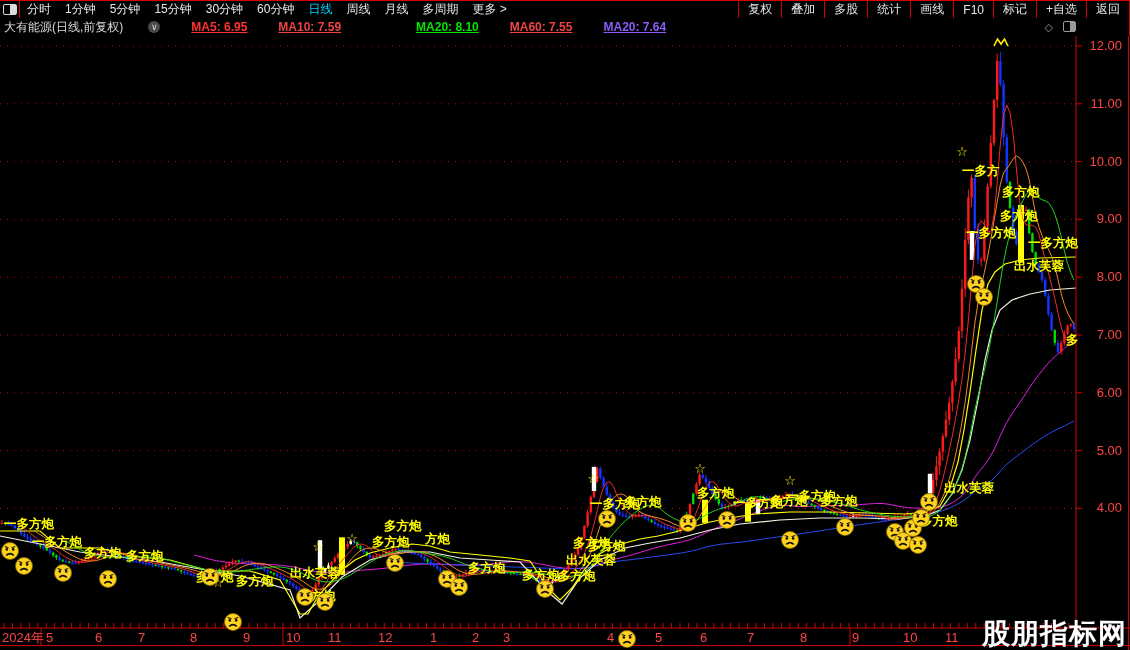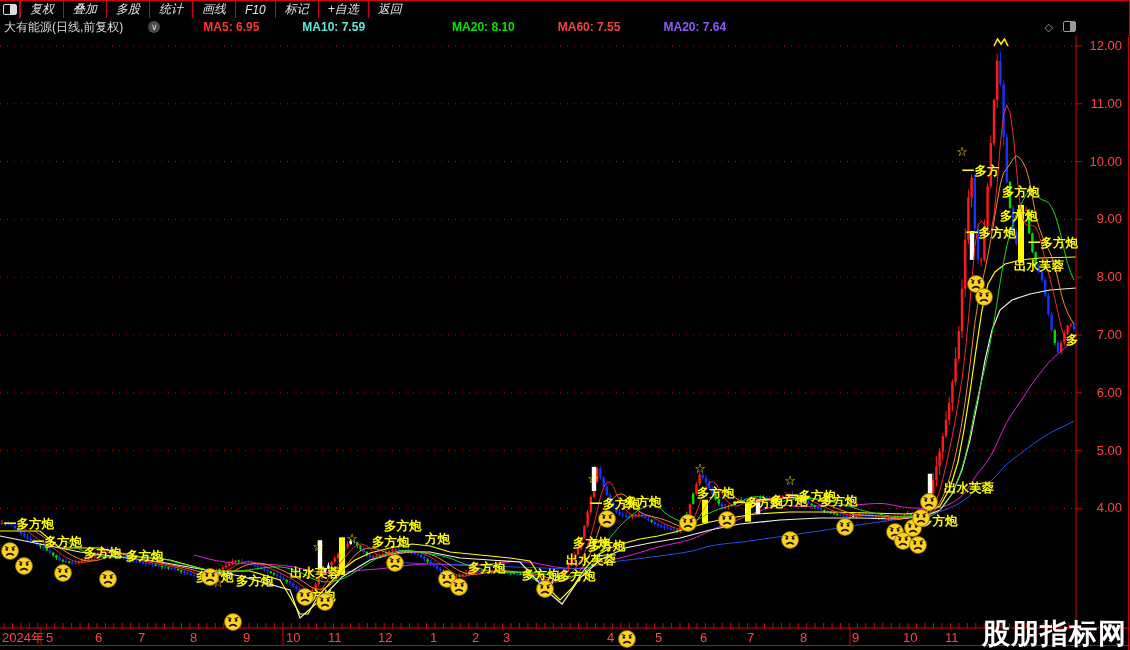--- a/index.html
+++ b/index.html
@@ -20,38 +20,38 @@
   }
   .tb-iconbox{
     width:19px;height:100%;display:flex;align-items:center;justify-content:center;
     border-right:1px solid var(--red);flex:0 0 auto;
   }
   .split-icon{display:inline-block;width:12px;height:9px;border:1px solid #dcdcdc;border-radius:2px;position:relative;}
   .split-icon::after{content:"";position:absolute;right:0;top:0;width:6px;height:9px;background:#dcdcdc;}
   .tb-left{display:flex;align-items:center;flex:1 1 auto;}
   .tb-left .tb-item{padding:0 7px;white-space:nowrap;cursor:default;}
   .tb-item.active{color:var(--cyan);}
-  .tb-right{display:flex;align-items:center;flex:0 0 auto;height:100%;font-style:italic;}
+  .tb-right{display:flex;align-items:center;flex:0 0 auto;height:100%;}
   .tb-right .tb-item{
     padding:0 9px;height:100%;display:flex;align-items:center;
     border-left:1px solid var(--red);white-space:nowrap;
   }
   .infobar{
     position:absolute;left:0;top:18px;width:1129px;height:18px;z-index:5;
     background:#000;display:flex;align-items:center;font-size:12px;
     border-right:1px solid var(--red);
     gap:20px;
   }
   .title{color:#dcdcdc;margin-left:4px;}
   .chev-circle{
     width:12px;height:12px;border-radius:50%;background:#4a4a4a;color:#ddd;
     font-size:9px;line-height:12px;text-align:center;margin-left:5px;flex:0 0 auto;
   }
-  .ma{margin-left:23px;white-space:nowrap;font-weight:bold;}
-  .ma5{color:#ff3232;} .ma10{color:#5eead4;} .ma20{color:#00e600;padding-left:44px;}
+  .ma{margin-left:11px;white-space:nowrap;font-weight:bold;text-decoration:underline;}
+  .ma5{color:#ff3232;} .ma10{color:#ef4444;} .ma20{color:#00e600;padding-left:44px;}
   .ma60{color:#ef4444;} .ma120{color:#8b5cf6;}
   .corner-icons{position:absolute;right:54px;top:20px;z-index:6;color:#9a9a9a;font-size:11px;letter-spacing:10px;}
   .mini-split{display:inline-block;width:11px;height:9px;border:1px solid #9a9a9a;border-radius:2px;position:relative;top:1px;}
   .mini-split::after{content:"";position:absolute;right:0;top:0;width:5px;height:9px;background:#9a9a9a;}
   .watermark{
     position:absolute;right:3px;bottom:2px;z-index:30;text-align:right;color:#fff;line-height:1.0;
   }
   .watermark .wm1{font-size:28px;font-weight:bold;letter-spacing:1px;}
   .watermark .wm2{font-size:20px;font-weight:bold;}
 </style>
@@ -1191,20 +1191,33 @@
         <line x1="5.2" y1="-4.6" x2="1.6" y2="-3.2" stroke="#111" stroke-width="1.1"></line>
         <path d="M-3.8 4.4 Q0 0.9 3.8 4.4" stroke="#111" stroke-width="1.5" fill="none"></path>
       </g>
     </g>
   </svg>
 
 <div class="toolbar">
   <div class="tb-iconbox">
     <span class="split-icon"></span>
   </div>
+  <div class="tb-left">
+    <span class="tb-item">分时</span>
+    <span class="tb-item">1分钟</span>
+    <span class="tb-item">5分钟</span>
+    <span class="tb-item">15分钟</span>
+    <span class="tb-item">30分钟</span>
+    <span class="tb-item">60分钟</span>
+    <span class="tb-item active">日线</span>
+    <span class="tb-item">周线</span>
+    <span class="tb-item">月线</span>
+    <span class="tb-item">多周期</span>
+    <span class="tb-item">更多 &gt;</span>
+  </div>
   <div class="tb-right">
     <span class="tb-item">复权</span>
     <span class="tb-item">叠加</span>
     <span class="tb-item">多股</span>
     <span class="tb-item">统计</span>
     <span class="tb-item">画线</span>
     <span class="tb-item">F10</span>
     <span class="tb-item">标记</span>
     <span class="tb-item">+自选</span>
     <span class="tb-item">返回</span>

